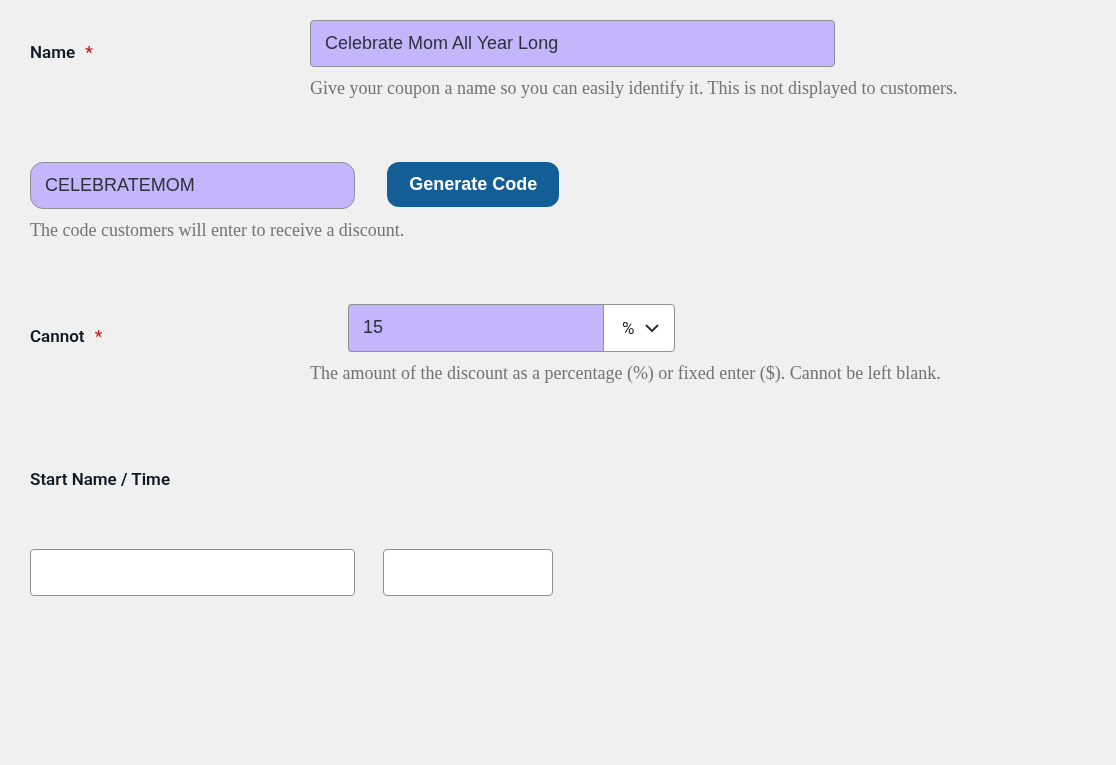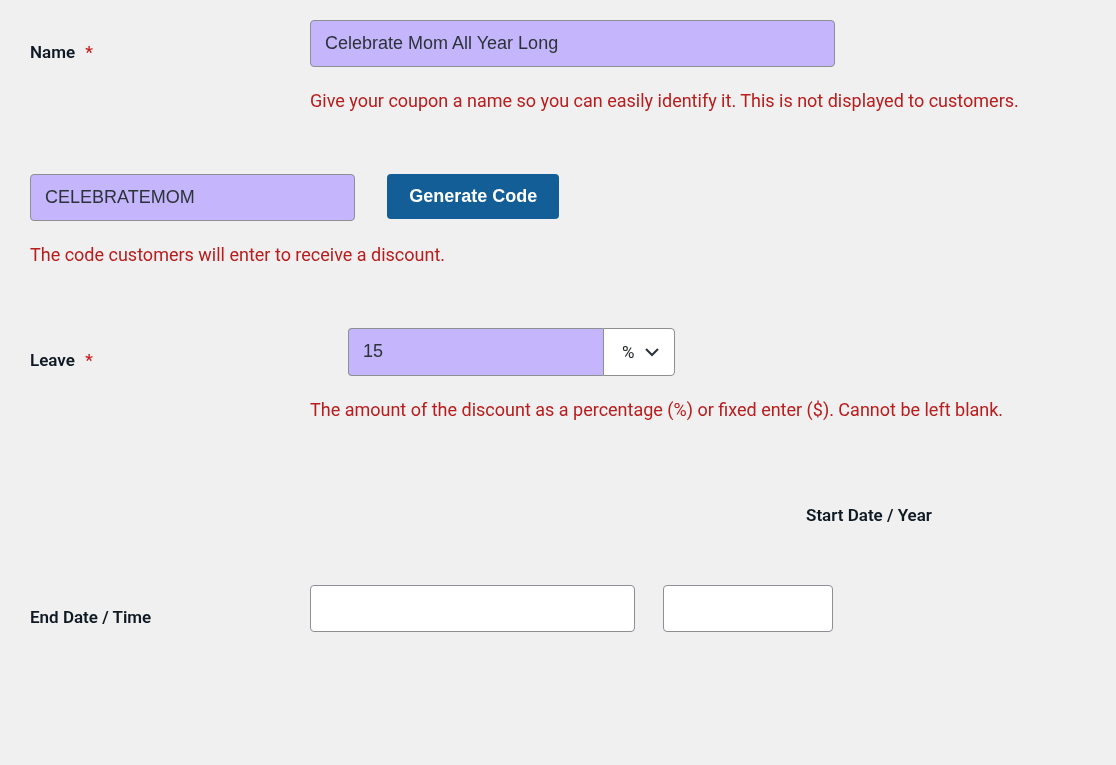--- a/index.html
+++ b/index.html
@@ -15,21 +15,20 @@
       padding: 20px;
     }
     .form-container {
       max-width: 1056px;
       margin: 0 auto;
     }
     .form-row {
       display: flex;
       align-items: flex-start;
       margin-bottom: 60px;
-      justify-content: flex-end;
     }
     .label-col {
       width: 280px;
       flex-shrink: 0;
       padding-top: 22px;
       font-weight: 600;
       color: #0f1923;
     }
     .required-asterisk {
       color: #c71e1e;
@@ -43,40 +42,42 @@
       padding: 10px 14px;
       font-size: 18px;
       border: 1px solid #8c8f94;
       border-radius: 4px;
       background: #c4b5fd;
       color: #2c3338;
       line-height: 1.4;
     }
     .text-input.medium {
       width: 325px;
+      border-radius: 13px;
     }
     .text-input.amount {
       width: 255px;
       border-top-right-radius: 0;
       border-bottom-right-radius: 0;
       border-right: none;
     }
     .help-text {
-      margin-top: 20px;
-      color: #b91c1c;
+      margin-top: 8px;
+      color: #737373;
       font-size: 18px;
       line-height: 1.5;
+      font-family: Liberation Serif, serif;
     }
     .button-primary {
       display: inline-block;
       padding: 12px 22px;
       background: #135e96;
       color: #fff;
       border: none;
-      border-radius: 4px;
+      border-radius: 12px;
       font-size: 18px;
       font-weight: 600;
       cursor: pointer;
       margin-left: 28px;
       vertical-align: top;
     }
     .amount-row {
       display: flex;
       padding-left: 38px;
     }
@@ -140,47 +141,44 @@
   <div class="form-row">
     <div class="field-col">
       <input type="text" class="text-input medium" value="CELEBRATEMOM" style="">
       <button class="button-primary">Generate Code</button>
       <div class="help-text">The code customers will enter to receive a discount.</div>
     </div>
   </div>
 
   <div class="form-row">
     <div class="label-col">
-      <span>Leave</span>
+      <span>Cannot</span>
       <span class="required-asterisk">*</span>
     </div>
     <div class="field-col">
       <div class="amount-row">
         <input type="text" class="text-input amount" value="15" style="">
         <div class="select-wrap">
           <span>%</span>
           <svg class="chevron" viewBox="0 0 16 16">
             <path d="M2 5 L8 11 L14 5" fill="none" stroke="#2c3338" stroke-width="2"></path>
           </svg>
         </div>
       </div>
       <div class="help-text">The amount of the discount as a percentage (%) or fixed enter ($). Cannot be left blank.</div>
     </div>
   </div>
 
   <div class="form-row">
     <div class="label-col">
-      <span>Start Date / Year</span>
+      <span>Start Name / Time</span>
     </div>
   </div>
 
   <div class="form-row">
-    <div class="label-col">
-      <span>End Date / Time</span>
-    </div>
     <div class="field-col">
       <div class="date-row">
         <input type="text" class="date-input" value="" style="">
         <input type="text" class="time-input" value="" style="">
       </div>
     </div>
   </div>
 
 </div>
 

